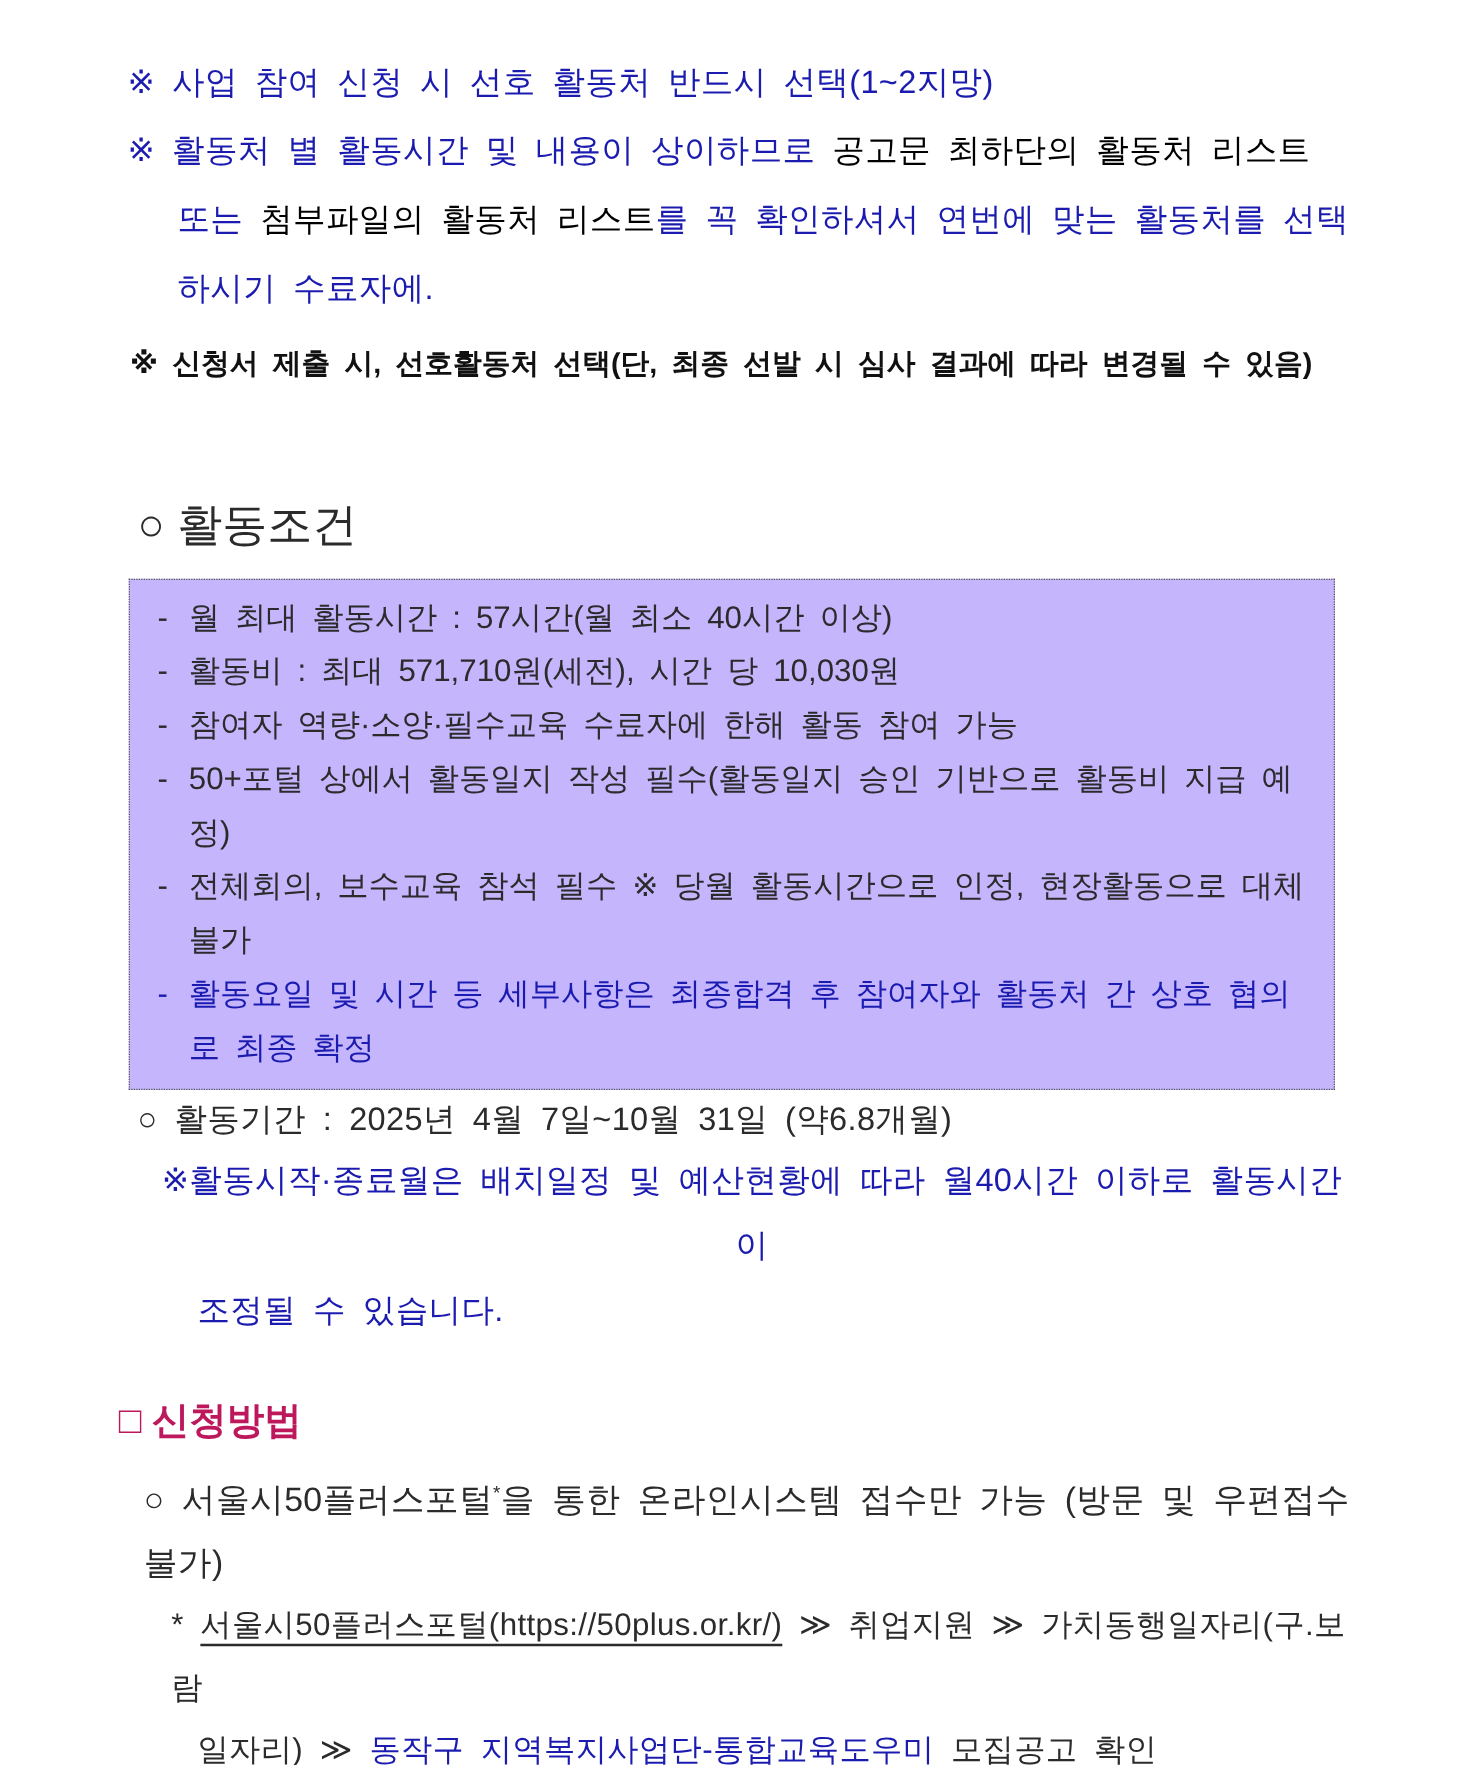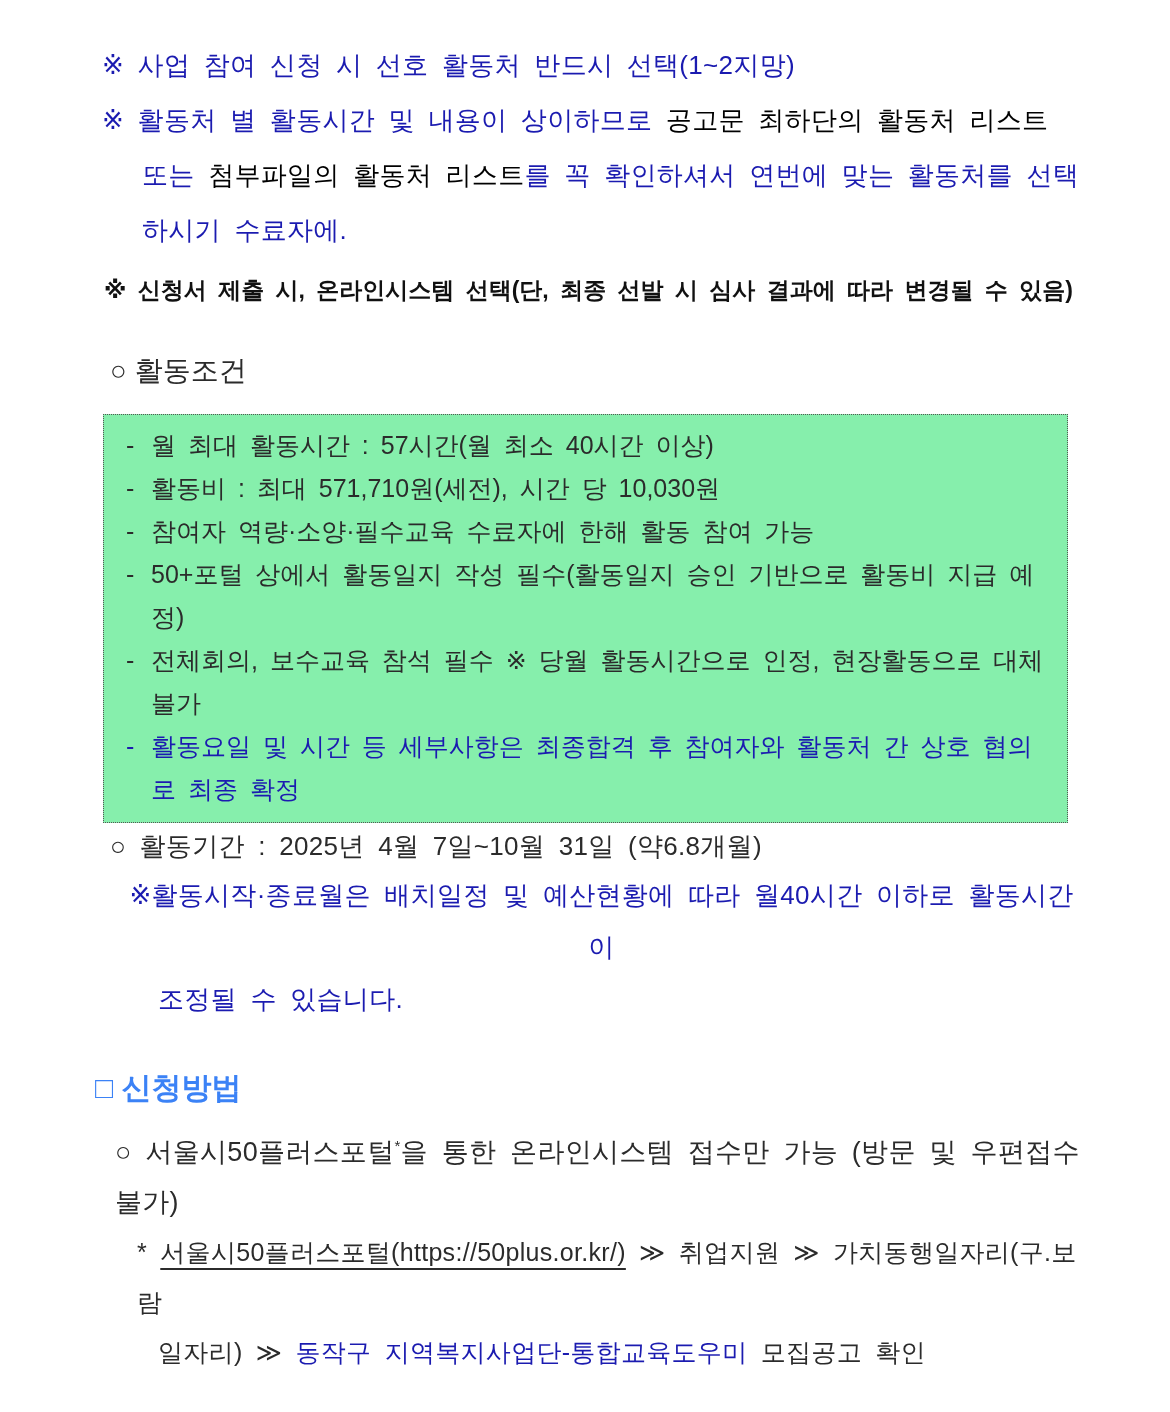--- a/index.html
+++ b/index.html
@@ -19,42 +19,42 @@
   
   .intro-line { line-height: 55px; margin-left: 7px; }
   .indent1 { margin-left: 47px; }
   .intro-note {
     margin-top: 12px; margin-left: 9px;
     font-size: 23px; font-weight: bold; color: #111;
     line-height: 40px; word-spacing: 5px;
   }
 
   
-  .cond-header { margin-top: 40px; margin-left: 15px; font-size: 28px; line-height: 42px; }
+  .cond-header { margin-top: 89px; margin-left: 15px; font-size: 36px; line-height: 42px; }
   .cond-box {
     margin-top: 22px; margin-left: 8px;
     width: 965px; box-sizing: border-box;
-    background: #86efac;
+    background: #c4b5fd;
     border: 1px dotted #555;
     padding: 9px 16px 11px 0;
   }
   .cond-item {
     font-size: 25px; line-height: 43px;
     padding-left: 47px; text-indent: -25px;
     word-spacing: 5px;
   }
   .dash { display: inline-block; width: 25px; text-indent: 0; }
 
   
   .period-header { margin-left: 15px; line-height: 46px; }
   .period-note  { margin-left: 28px; line-height: 52px; text-align: center; }
   .period-note2 { margin-left: 63px; line-height: 52px; }
 
   
-  .apply-header { margin-top: 40px; margin-left: 0; font-size: 30px; font-weight: 600; line-height: 46px; color: #3b82f6; }
+  .apply-header { margin-top: 40px; margin-left: 0; font-size: 30px; font-weight: 600; line-height: 46px; color: #be185d; }
   .apply-line  { margin-top: 10px; margin-left: 20px; line-height: 50px; font-size: 27px; }
   .apply-sub   { margin-left: 42px; line-height: 50px; font-size: 25px; }
   .apply-sub2  { margin-left: 63px; line-height: 50px; font-size: 25px; }
   .u { text-decoration: underline; text-underline-offset: 7px; }
   sup { font-size: 15px; }
 </style>
 </head>
 <body>
 
 <div class="doc">
@@ -65,21 +65,21 @@
     </p>
     <p class="intro-line t">
       <span class="c-blue">※ 활동처 별 활동시간 및 내용이 상이하므로 </span><span class="c-red">공고문 최하단의 활동처 리스트</span>
     </p>
     <p class="intro-line t indent1">
       <span class="c-blue">또는 </span><span class="c-red">첨부파일의 활동처 리스트</span><span class="c-blue">를 꼭 확인하셔서 연번에 맞는 활동처를 선택</span>
     </p>
     <p class="intro-line t indent1">
       <span class="c-blue">하시기 수료자에.</span>
     </p>
-    <p class="intro-note">※ 신청서 제출 시, 온라인시스템 선택(단, 최종 선발 시 심사 결과에 따라 변경될 수 있음)</p>
+    <p class="intro-note">※ 신청서 제출 시, 선호활동처 선택(단, 최종 선발 시 심사 결과에 따라 변경될 수 있음)</p>
   </div>
 
   <div>
     <p class="cond-header">
       <span>○</span>
       <span>활동조건</span>
     </p>
     <div class="cond-box">
       <p class="cond-item"><span class="dash">-</span><span>월 최대 활동시간 : 57시간(월 최소 40시간 이상)</span></p>
       <p class="cond-item"><span class="dash">-</span><span>활동비 : 최대 571,710원(세전), 시간 당 10,030원</span></p>

